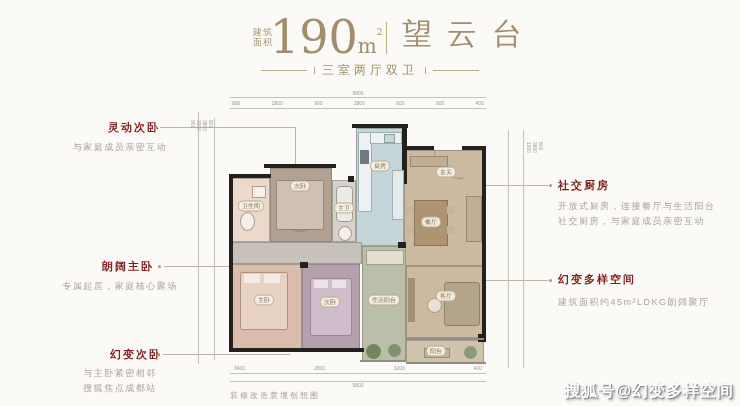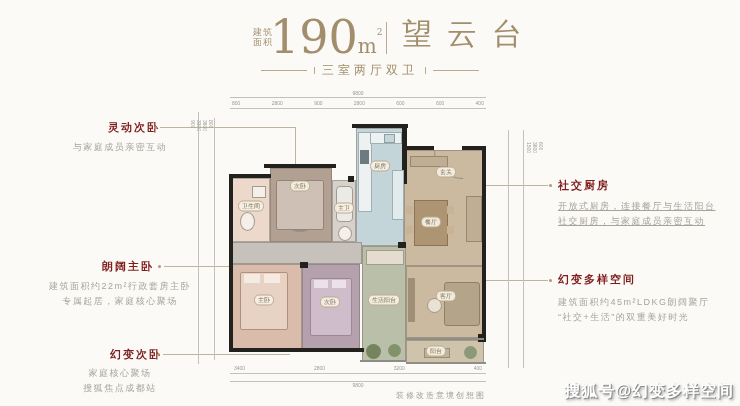--- a/index.html
+++ b/index.html
@@ -35,21 +35,21 @@
 
   
   .room{position:absolute;box-shadow:inset 0 0 0 1px rgba(118,112,104,.5);}
   .wall{position:absolute;background:#23211e;}
   .thinwall{position:absolute;background:#8f8e86;}
   .pill{position:absolute;transform:translate(-50%,-50%);font-size:6px;line-height:9px;padding:0 3px;background:rgba(246,240,228,.92);border:1px solid #b9ab8c;border-radius:5px;color:#7c6f57;white-space:nowrap;}
   .furn{position:absolute;}
   .door-arc{position:absolute;width:28px;height:28px;border-left:1px solid #8f8e86;border-bottom:1px solid #8f8e86;border-bottom-left-radius:28px;}
 
   
-  .plan-caption{position:absolute;left:230px;top:390px;width:256px;text-align:right;font-size:8px;letter-spacing:2px;color:#a5a19a;}
+  .plan-caption{position:absolute;left:230px;top:390px;width:256px;text-align:left;font-size:8px;letter-spacing:2px;color:#a5a19a;}
   .watermark{position:absolute;right:6px;bottom:4px;font-size:16px;font-weight:700;color:#ffffff;letter-spacing:1px;text-shadow:1px 1px 0 #8a8a8a,2px 2px 3px rgba(0,0,0,.4);}
 </style>
 </head>
 <body>
 
 <div id="stage">
 
   <div class="area-label">
     <div>建筑</div>
     <div>面积</div>
@@ -72,46 +72,44 @@
   <div class="leader-h" style="left:160px;top:127px;width:135px;"></div>
   <div class="leader-v" style="left:295px;top:127px;height:49px;"></div>
   <div class="ann-desc" style="left:58px;top:140px;width:124px;text-align:center;">
     <div>与家庭成员亲密互动</div>
   </div>
 
   <div class="ann-title" style="left:102px;top:259px;">朗阔主卧</div>
   <div class="leader-dot" style="left:158px;top:265px;"></div>
   <div class="leader-h" style="left:164px;top:266px;width:66px;"></div>
   <div class="ann-desc" style="left:28px;top:279px;width:184px;text-align:center;">
-    <div>建筑面积约22m²行政套房主卧</div>
     <div>专属起居，家庭核心聚场</div>
   </div>
 
   <div class="ann-title" style="left:110px;top:347px;">幻变次卧</div>
   <div class="leader-dot" style="left:157px;top:353px;"></div>
   <div class="leader-h" style="left:163px;top:354px;width:127px;"></div>
   <div class="ann-desc" style="left:58px;top:366px;width:124px;text-align:center;">
-    <div>家庭核心聚场</div>
+    <div>与主卧紧密相邻</div>
     <div>搜狐焦点成都站</div>
   </div>
 
   <div class="leader-h" style="left:480px;top:185px;width:68px;"></div>
   <div class="leader-dot" style="left:549px;top:184px;"></div>
   <div class="ann-title" style="left:558px;top:178px;">社交厨房</div>
-  <div class="ann-desc" style="left:558px;top:199px;width:170px;text-decoration:underline;">
+  <div class="ann-desc" style="left:558px;top:199px;width:170px;">
     <div>开放式厨房，连接餐厅与生活阳台</div>
     <div>社交厨房，与家庭成员亲密互动</div>
   </div>
 
   <div class="leader-h" style="left:477px;top:280px;width:71px;"></div>
   <div class="leader-dot" style="left:549px;top:279px;"></div>
   <div class="ann-title" style="left:558px;top:272px;">幻变多样空间</div>
   <div class="ann-desc" style="left:558px;top:295px;width:170px;">
     <div>建筑面积约45m²LDKG朗阔聚厅</div>
-    <div>“社交+生活”的双重美好时光</div>
   </div>
 
   <div class="dim-single" style="left:230px;top:90px;width:256px;">9800</div>
   <div class="dim-line-h" style="left:230px;top:97px;width:256px;"></div>
   <div class="dim-row" style="left:232px;top:100px;width:252px;">
     <span>800</span>
     <span>2800</span>
     <span>900</span>
     <span>2800</span>
     <span>600</span>

